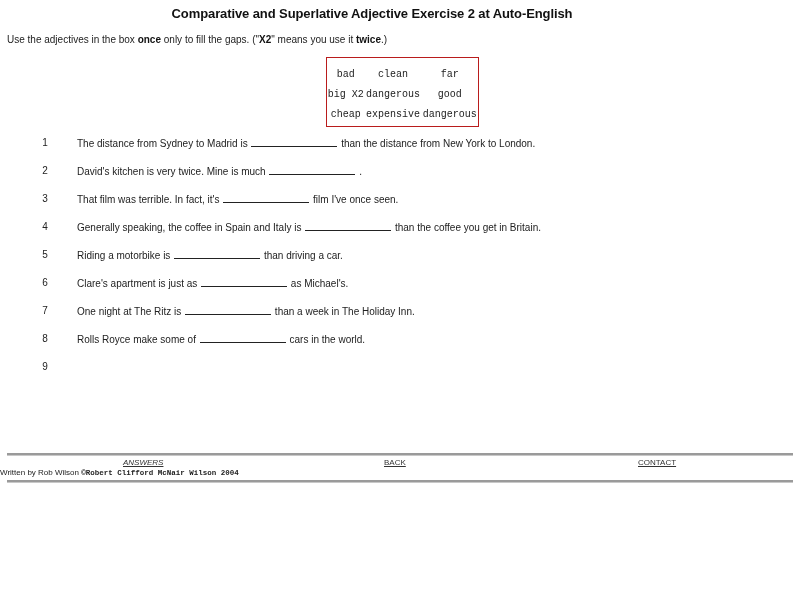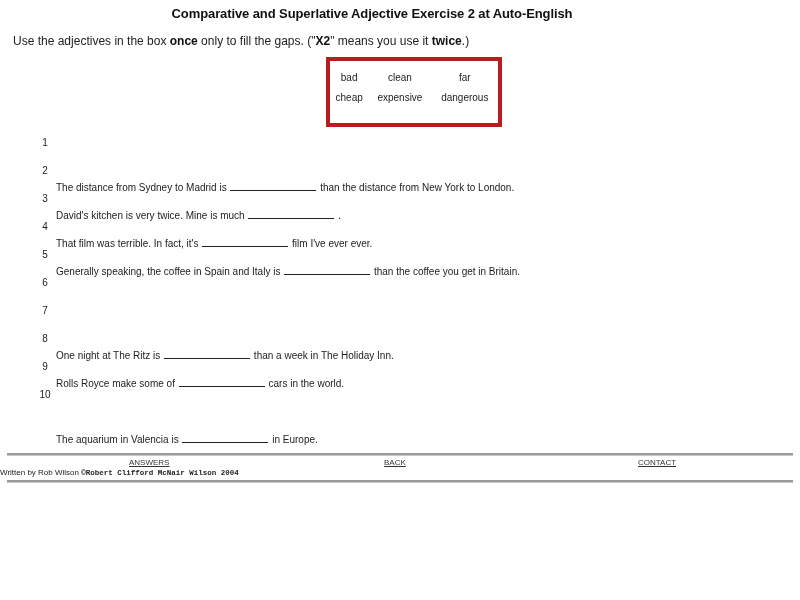--- a/index.html
+++ b/index.html
@@ -22,33 +22,33 @@
       width: 744px;
       text-align: center;
       font-size: 13px;
       font-weight: bold;
       letter-spacing: -0.1px;
     }
     .instructions {
       position: absolute;
       top: 34px;
       left: 7px;
-      font-size: 12px;
+      font-size: 10px;
       color: #222;
-      margin-left: 6px;
     }
     .instructions b { font-weight: bold; color: #111; }
     .word-box {
       position: absolute;
       top: 57px;
       left: 326px;
-      width: 176px;
+      width: 153px;
       height: 70px;
-      border: 4px solid #b91c1c;
+      border: 1px solid #b91c1c;
       box-sizing: border-box;
+      font-family: Liberation Mono, monospace;
     }
     .word-box table {
       border-collapse: collapse;
       width: 100%;
       margin-top: 6px;
     }
     .word-box td {
       font-size: 10px;
       text-align: center;
       padding: 0;
@@ -69,23 +69,22 @@
       color: #222;
     }
     .q .num {
       position: absolute;
       left: 36px;
       width: 18px;
       text-align: center;
     }
     .q .text {
       position: absolute;
-      left: 56px;
+      left: 77px;
       white-space: nowrap;
-      margin-top: 44px;
     }
     .gap {
       display: inline-block;
       width: 86px;
       border-bottom: 1px solid #222;
       height: 9px;
       margin: 0 1px;
       vertical-align: baseline;
     }
     .rule {
@@ -129,69 +128,72 @@
 
 <div class="word-box">
   <table>
     <tbody>
         <tr>
       <td>bad</td>
       <td>clean</td>
       <td>far</td>
     </tr>
     <tr>
+      <td>big X2</td>
+      <td>dangerous</td>
+      <td>good</td>
+    </tr>
+    <tr>
       <td>cheap</td>
       <td>expensive</td>
       <td>dangerous</td>
     </tr>
   </tbody>
     </table>
 </div>
 
 <div class="questions">
   <div class="q">
     <span class="num">1</span>
     <span class="text"><span>The distance from Sydney to Madrid is </span><span class="gap"></span><span> than the distance from New York to London.</span></span>
   </div>
   <div class="q">
     <span class="num">2</span>
     <span class="text"><span>David's kitchen is very twice. Mine is much </span><span class="gap"></span><span> .</span></span>
   </div>
   <div class="q">
     <span class="num">3</span>
-    <span class="text"><span> That film was terrible. In fact, it's </span><span class="gap"></span><span>  film I've ever ever.</span></span>
+    <span class="text"><span> That film was terrible. In fact, it's </span><span class="gap"></span><span>  film I've once seen.</span></span>
   </div>
   <div class="q">
     <span class="num">4</span>
     <span class="text"><span>Generally speaking, the coffee in Spain and Italy is </span><span class="gap"></span><span>  than the coffee you get in Britain.</span></span>
   </div>
   <div class="q">
     <span class="num">5</span>
+    <span class="text"><span>Riding a motorbike is </span><span class="gap"></span><span>  than driving a car.</span></span>
   </div>
   <div class="q">
     <span class="num">6</span>
+    <span class="text"><span>Clare's apartment is just as </span><span class="gap"></span><span> as Michael's.</span></span>
   </div>
   <div class="q">
     <span class="num">7</span>
     <span class="text"><span>One night at The Ritz is </span><span class="gap"></span><span> than a week in The Holiday Inn.</span></span>
   </div>
   <div class="q">
     <span class="num">8</span>
     <span class="text"><span>Rolls Royce make some of </span><span class="gap"></span><span> cars in the world.</span></span>
   </div>
   <div class="q">
     <span class="num">9</span>
   </div>
-  <div class="q">
-    <span class="num">10</span>
-    <span class="text"><span>The aquarium in Valencia is </span><span class="gap"></span><span> in Europe.</span></span>
-  </div>
 </div>
 
 <div class="rule" style="top:453px;"></div>
 
-<a class="footer-link" style="left:129px;">ANSWERS</a>
+<a class="footer-link" style="left:123px;font-style:italic;">ANSWERS</a>
 <a class="footer-link" style="left:384px;">BACK</a>
 <a class="footer-link" style="left:638px;">CONTACT</a>
 
 <div class="credit"><span>Written by Rob Wilson </span><span class="mono">©Robert Clifford McNair Wilson 2004</span></div>
 
 <div class="rule" style="top:480px;"></div>
 
 </body></html>

